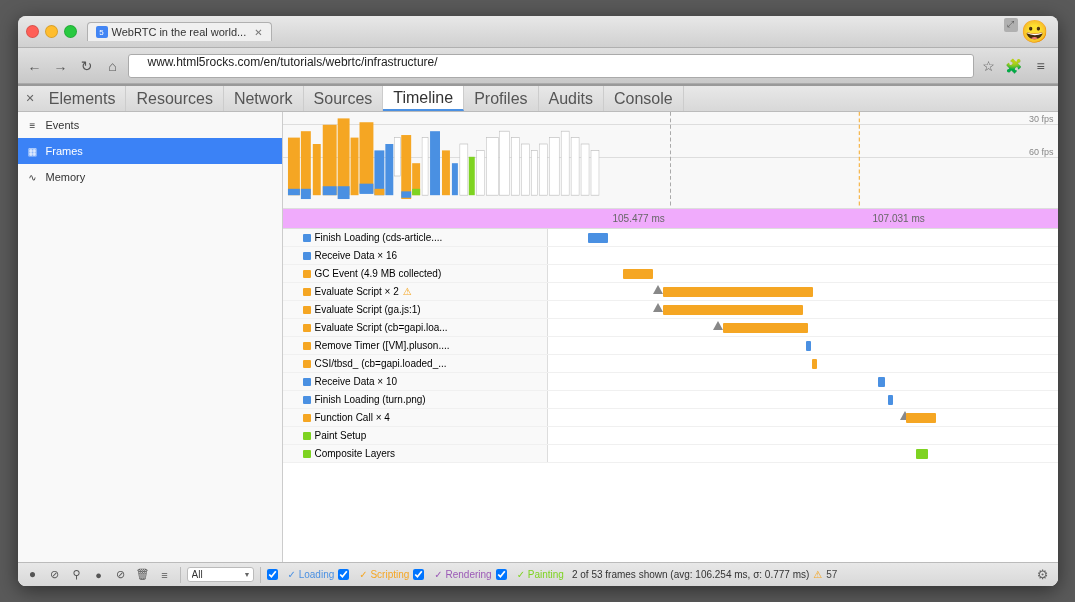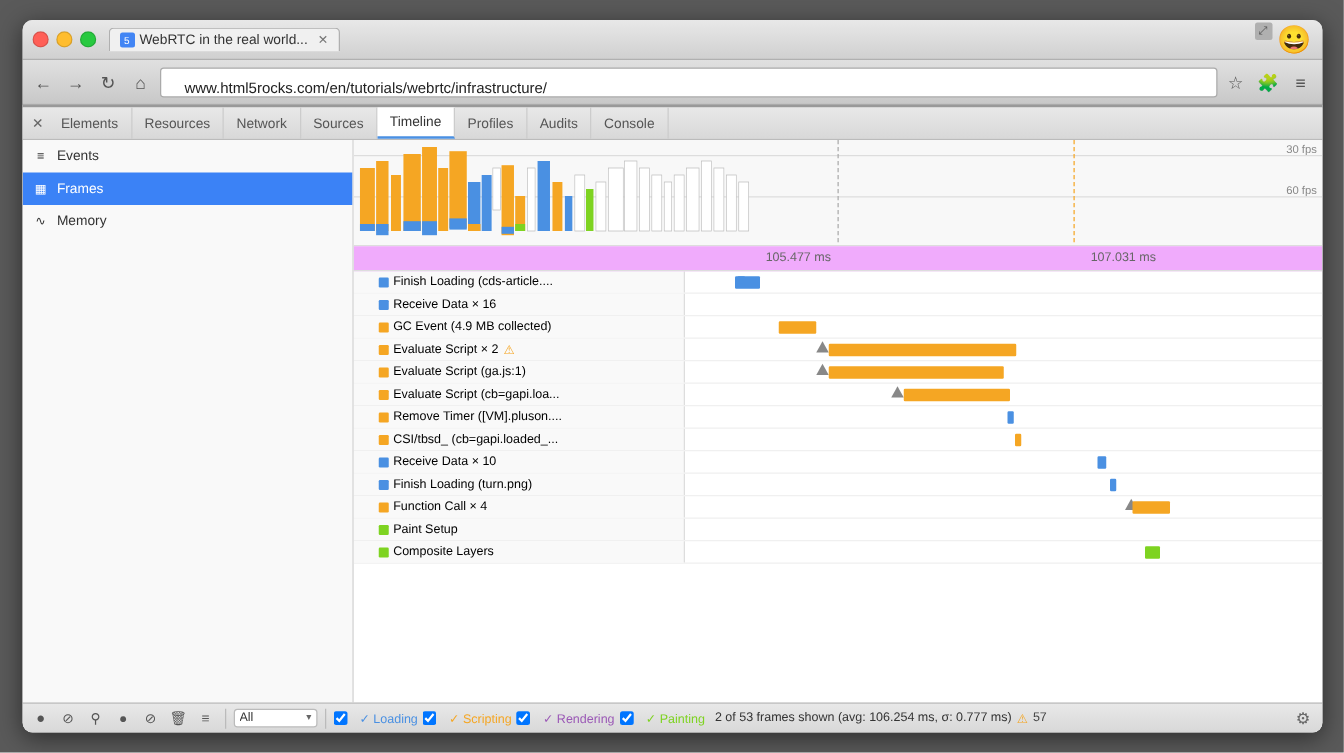--- a/index.html
+++ b/index.html
@@ -117,21 +117,21 @@
       cursor: pointer;
       border-radius: 3px;
     }
     .url-bar {
       flex: 1;
       height: 24px;
       background: white;
       border: 1px solid #aaa;
       border-radius: 3px;
       display: flex;
-      align-items: flex-end;
+      align-items: flex-start;
       padding: 0 19px;
       font-size: 12px;
       color: #222;
     }
     .nav-icons {
       display: flex;
       gap: 4px;
     }
     
     .devtools {
@@ -153,21 +153,21 @@
       font-size: 11px;
       color: #666;
       padding: 2px 4px;
       cursor: pointer;
     }
     .dt-tab {
       padding: 0 10px;
       height: 100%;
       display: flex;
       align-items: center;
-      font-size: 11px;
+      font-size: 16px;
       color: #555;
       cursor: pointer;
       border-right: 1px solid #ccc;
     }
     .dt-tab.active {
       background: white;
       color: #333;
       font-weight: 500;
     }
     .dt-tab.timeline-tab {
@@ -221,21 +221,21 @@
     }
     .main-panel {
       flex: 1;
       display: flex;
       flex-direction: column;
       overflow: hidden;
       background: white;
     }
     
     .frames-chart {
-      height: 85px;
+      height: 97px;
       background: #f8f8f8;
       border-bottom: 1px solid #ddd;
       position: relative;
       overflow: hidden;
     }
     .fps-label {
       position: absolute;
       right: 4px;
       font-size: 9px;
       color: #888;

